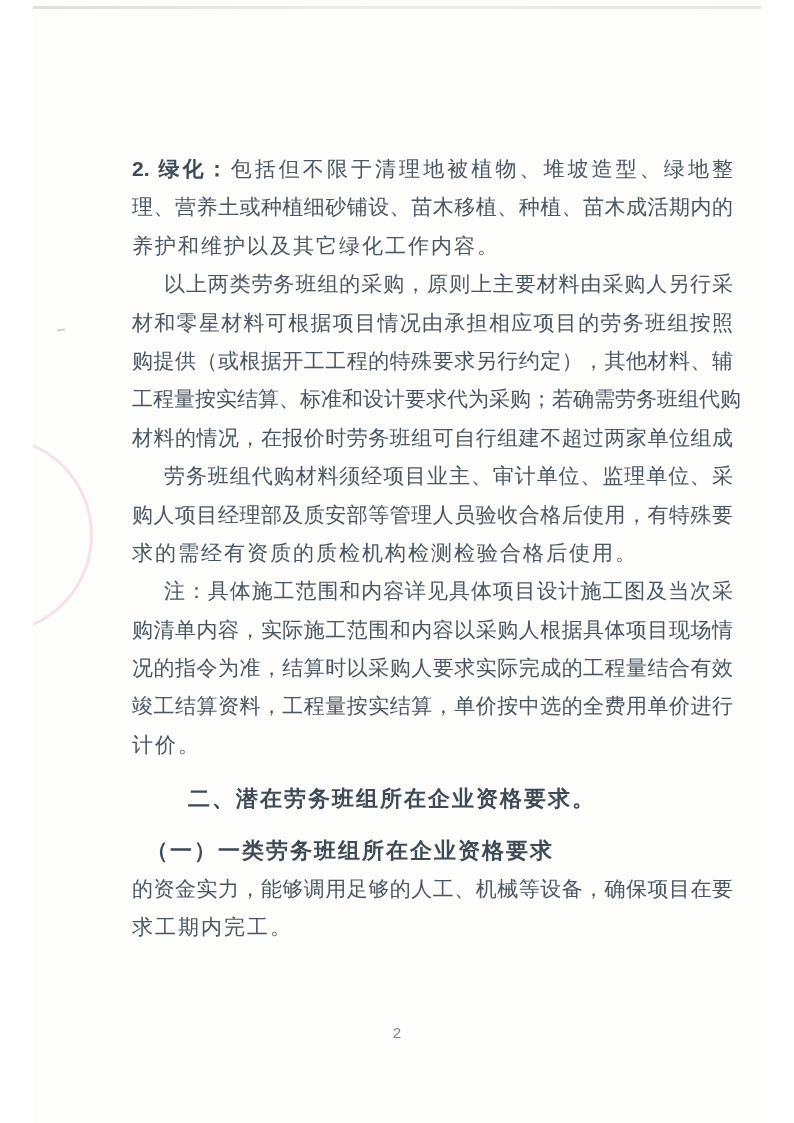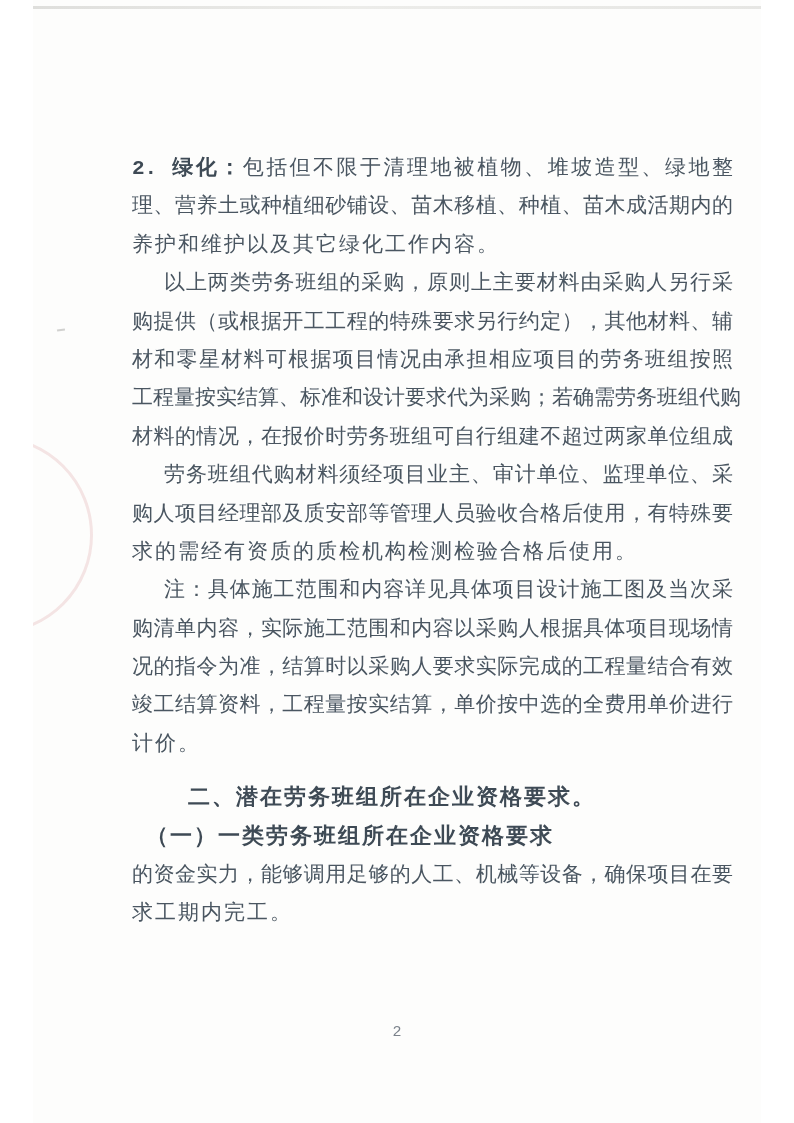--- a/index.html
+++ b/index.html
@@ -3,21 +3,21 @@
 <meta charset="utf-8">
 <style>
   html, body { margin: 0; padding: 0; background: #ffffff; }
   .page {
     position: relative;
     width: 728px;
     height: 1123px;
     margin: 0 auto;
     background: #fdfdfc;
     overflow: hidden;
-    font-family: Liberation Mono, monospace;
+    font-family: Liberation Sans, sans-serif;
   }
   .scan-top-line {
     position: absolute;
     top: 6px; left: 0;
     width: 100%; height: 3px;
     background: linear-gradient(to right, #d9d9d6, #e9e9e6 45%, #e2e2df);
     opacity: 0.85;
   }
   .stamp-arc {
     position: absolute;
@@ -62,21 +62,21 @@
   .heading {
     height: 38.4px;
     line-height: 38.4px;
     font-weight: bold;
     font-size: 22px;
     color: #3e4a55;
     letter-spacing: 2px;
     white-space: nowrap;
   }
   .heading.h1 { padding-left: 56px; margin-top: 16px; }
-  .heading.h2 { padding-left: 14px; margin-top: 0; }
+  .heading.h2 { padding-left: 14px; margin-top: 13px; }
   .page-number {
     position: absolute;
     left: 0; right: 0;
     top: 1024px;
     text-align: center;
     font-size: 15px;
     color: #7b828b;
   }
 </style>
 </head>
@@ -91,22 +91,22 @@
   <div class="content">
 
     <div class="para">
       <div class="line"><span class="lead-bold">2. 绿化：</span><span>包括但不限于清理地被植物、堆坡造型、绿地整</span></div>
       <div class="line">理、营养土或种植细砂铺设、苗木移植、种植、苗木成活期内的</div>
       <div class="line last">养护和维护以及其它绿化工作内容。</div>
     </div>
 
     <div class="para">
       <div class="line indent-body">以上两类劳务班组的采购，原则上主要材料由采购人另行采</div>
+      <div class="line">材和零星材料可根据项目情况由承担相应项目的劳务班组按照</div>
       <div class="line">购提供（或根据开工工程的特殊要求另行约定），其他材料、辅</div>
-      <div class="line">材和零星材料可根据项目情况由承担相应项目的劳务班组按照</div>
       <div class="line">工程量按实结算、标准和设计要求代为采购；若确需劳务班组代购</div>
       <div class="line">材料的情况，在报价时劳务班组可自行组建不超过两家单位组成</div>
     </div>
 
     <div class="para">
       <div class="line indent-body">劳务班组代购材料须经项目业主、审计单位、监理单位、采</div>
       <div class="line">购人项目经理部及质安部等管理人员验收合格后使用，有特殊要</div>
       <div class="line last">求的需经有资质的质检机构检测检验合格后使用。</div>
     </div>
 

